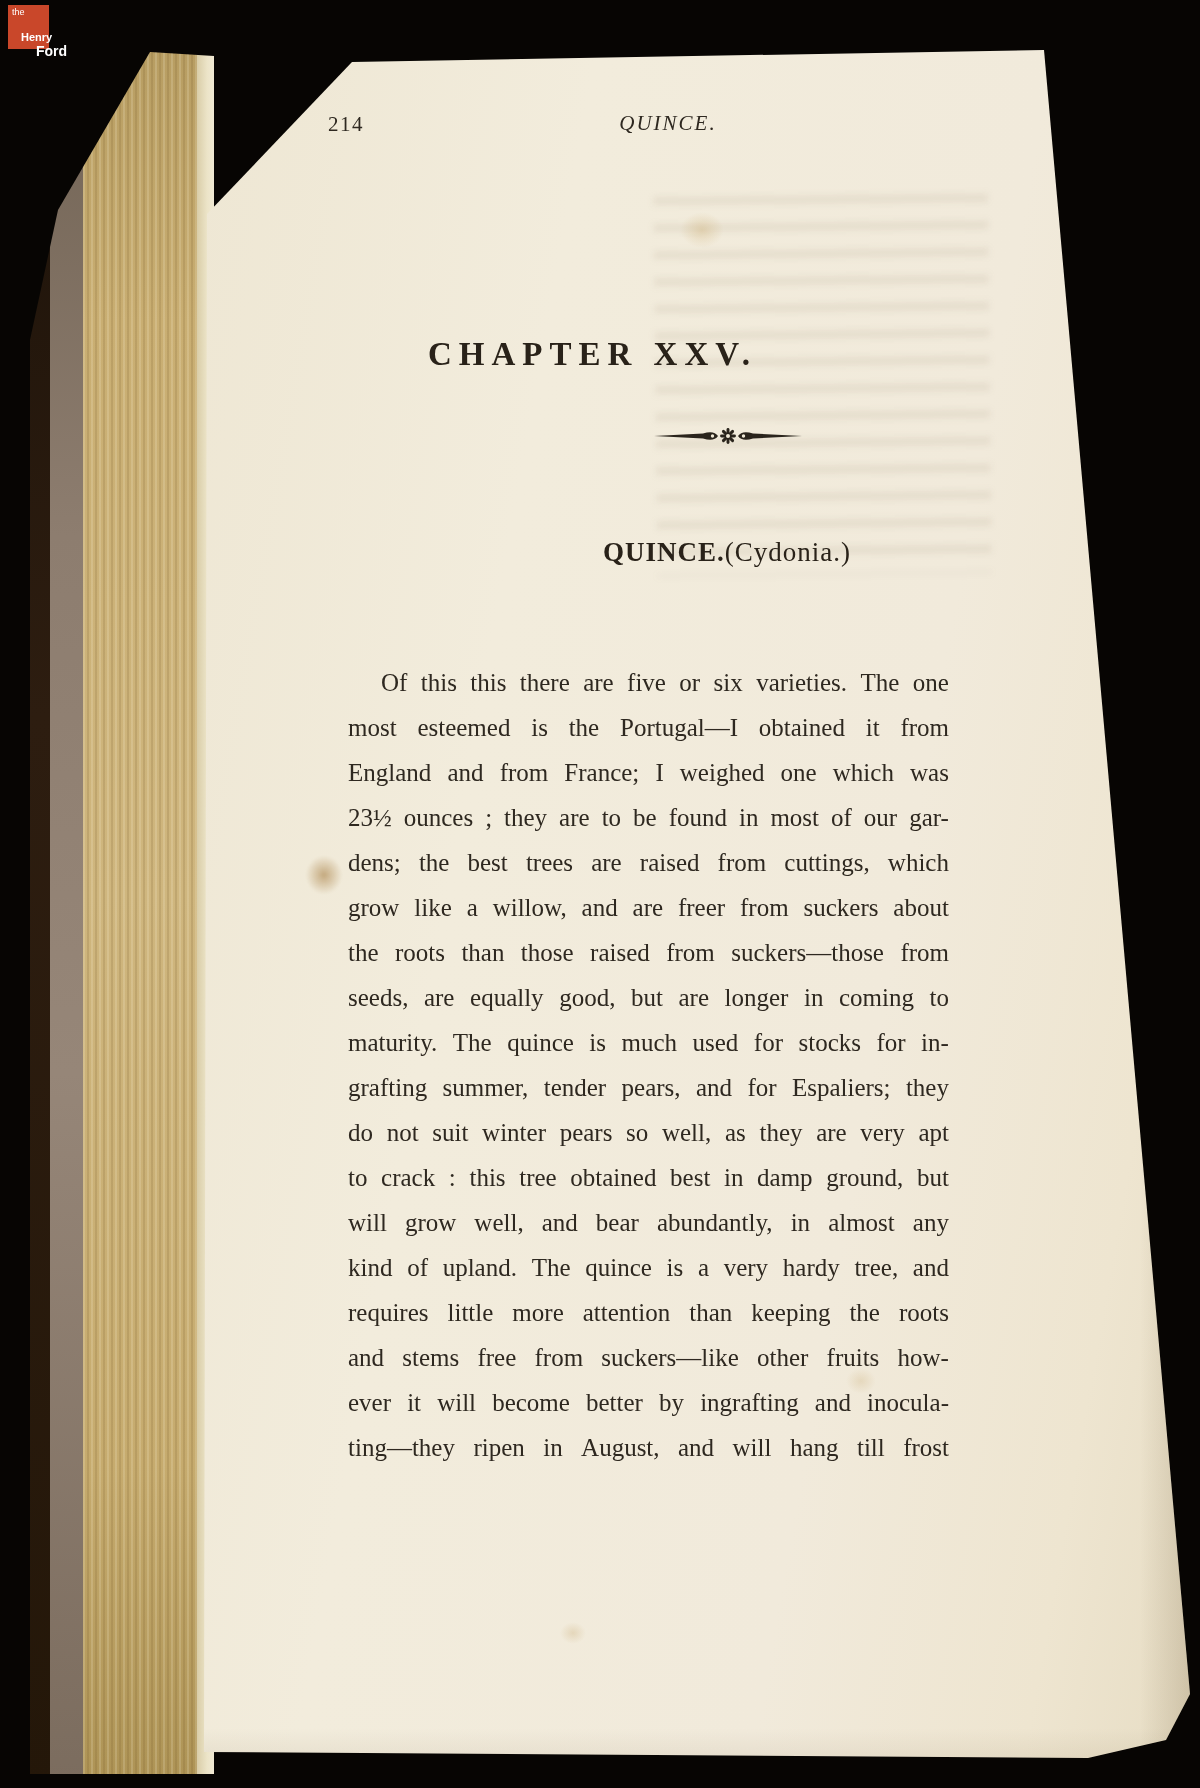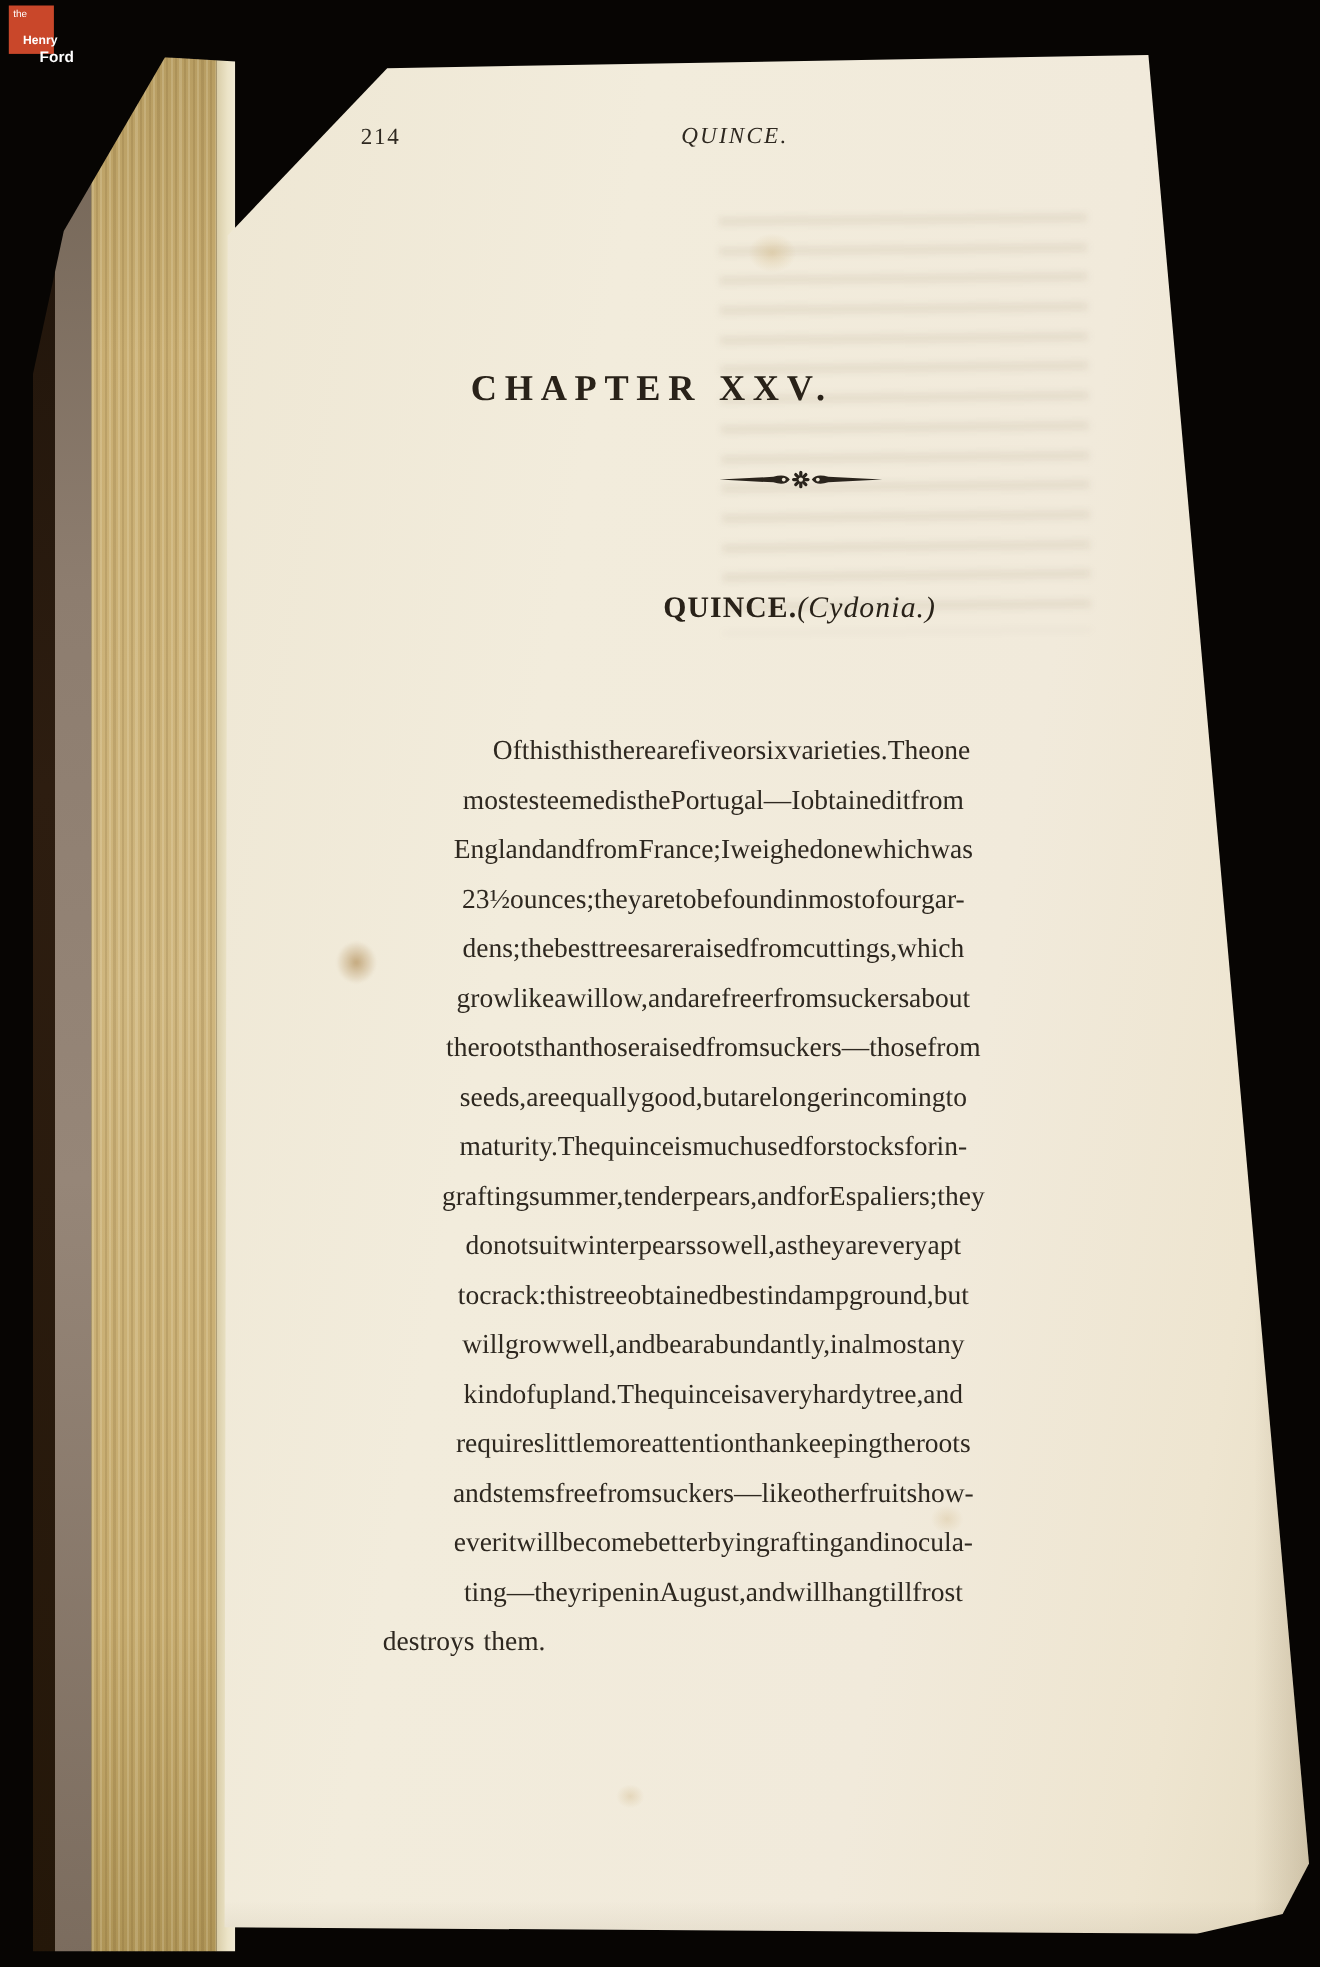--- a/index.html
+++ b/index.html
@@ -69,28 +69,28 @@
     position:absolute;left:428px;top:336px;width:400px;
     font-size:33px;font-weight:600;letter-spacing:7px;
     color:#292219;
   }
   .ornament{position:absolute;left:653px;top:427px;}
   .section{
     position:absolute;left:527px;top:537px;width:400px;
     text-align:center;font-size:27px;color:#292219;white-space:nowrap;
   }
   .sec-b{font-weight:700;letter-spacing:1px;}
-  .sec-i{font-style:italic;letter-spacing:1px;}
+  .sec-i{letter-spacing:1px;}
 
   .bodytext{
     position:absolute;left:348px;top:660px;width:601px;
     font-size:25px;line-height:45px;color:#2e2820;
   }
   .line{height:45px;}
-  .jline{display:flex;justify-content:center;}
+  .jline{display:flex;justify-content:space-between;}
   .jline span{white-space:pre;}
   .indent{padding-left:33px;box-sizing:border-box;}
   .last{text-align:left;word-spacing:2px;}
 
   
   .logo{
     position:absolute;left:8px;top:5px;width:41px;height:44px;
     background:#c9472a;
     font-family:"Liberation Sans", sans-serif;color:#ffffff;
     display:flex;flex-direction:column;justify-content:flex-start;
@@ -348,21 +348,20 @@
           <span>ting—they</span>
           <span>ripen</span>
           <span>in</span>
           <span>August,</span>
           <span>and</span>
           <span>will</span>
           <span>hang</span>
           <span>till</span>
           <span>frost</span>
         </div>
-      <div class="line last">destroys them.</div>
     </div>
   </div>
 
   <div class="logo">
     <span class="l1">the</span>
     <span class="l2">Henry</span>
     <span class="l3">Ford</span>
   </div>
 
 </div>

